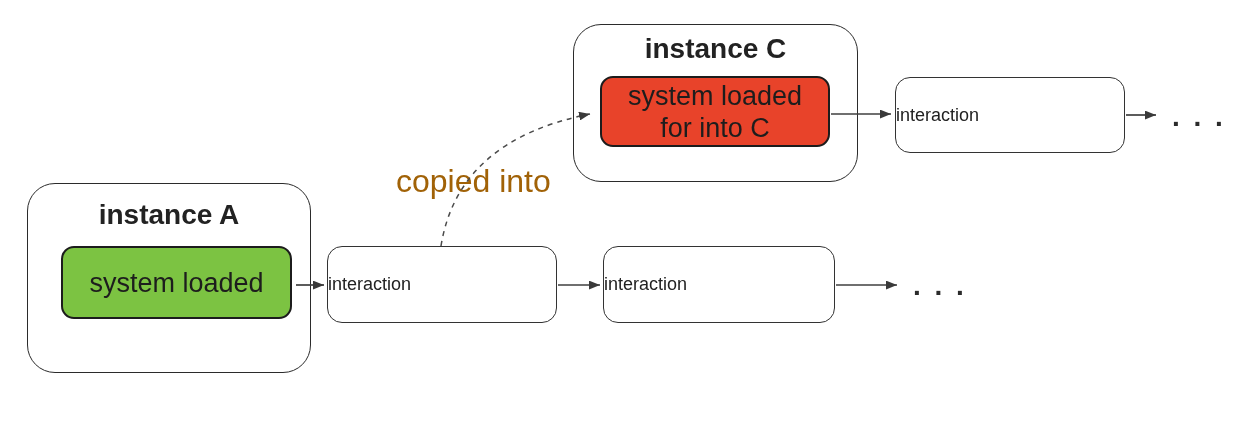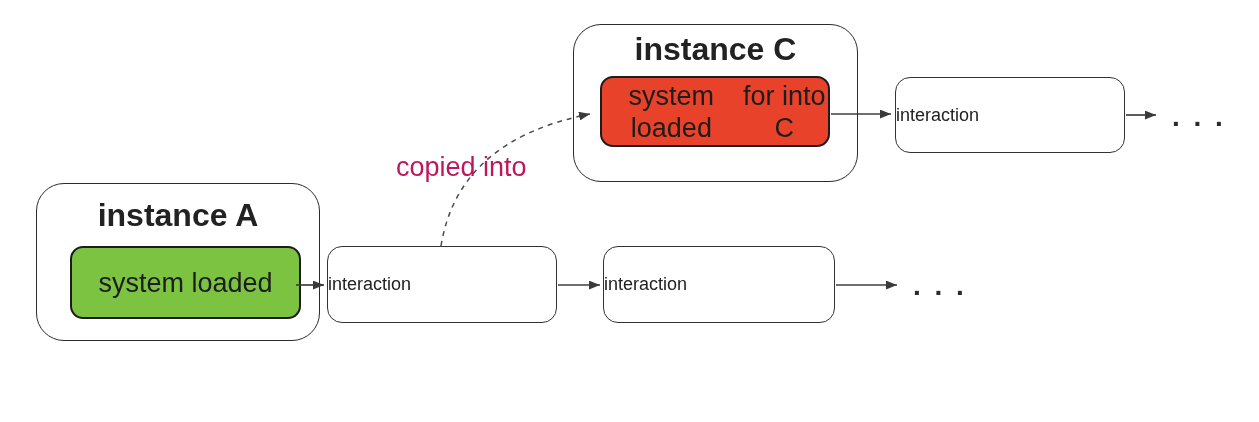--- a/index.html
+++ b/index.html
@@ -17,40 +17,40 @@
     overflow: hidden;
   }
   
   .instance {
     position: absolute;
     background: #ffffff;
     border: 1.8px solid #2b2b2b;
     border-radius: 28px;
     box-sizing: border-box;
   }
-  .instance-a { left: 27px; top: 183px; width: 284px; height: 158px; margin-left: 9px; }
+  .instance-a { left: 27px; top: 183px; width: 284px; height: 190px; }
   .instance-c { left: 573px; top: 24px; width: 285px; height: 158px; }
   .ititle {
     margin: 0;
     text-align: center;
-    font-size: 32px;
+    font-size: 28px;
     font-weight: bold;
     line-height: 34px;
     color: #222222;
   }
   .instance-a .ititle { margin-top: 14px; }
   .instance-c .ititle { margin-top: 7px; }
   
   .sysbox {
     position: absolute;
     border: 2px solid #1c1c1c;
     border-radius: 13px;
     box-sizing: border-box;
     display: flex;
-    flex-direction: row;
+    flex-direction: column;
     justify-content: center;
     align-items: center;
     font-size: 27px;
     line-height: 32px;
     color: #1d1d1d;
     text-align: center;
   }
   .instance-a .sysbox { left: 33px; top: 62px; width: 231px; height: 73px; }
   .instance-c .sysbox { left: 26px; top: 51px; width: 230px; height: 71px; }
   
@@ -79,23 +79,23 @@
     font-weight: 700;
     letter-spacing: 3px;
     color: #2b2b2b;
   }
   .dots-bottom { left: 913px;  top: 246px; width: 70px; height: 80px; }
   .dots-top    { left: 1172px; top: 77px;  width: 70px; height: 80px; }
   
   .copied {
     position: absolute;
     left: 396px;
-    top: 152px;
-    font-size: 27px;
-    color: #be185d;
+    top: 163px;
+    font-size: 32px;
+    color: #a16207;
     white-space: nowrap;
   }
   
   .wires {
     position: absolute;
     left: 0; top: 0;
     width: 1259px;
     height: 422px;
     pointer-events: none;
     z-index: 10;

